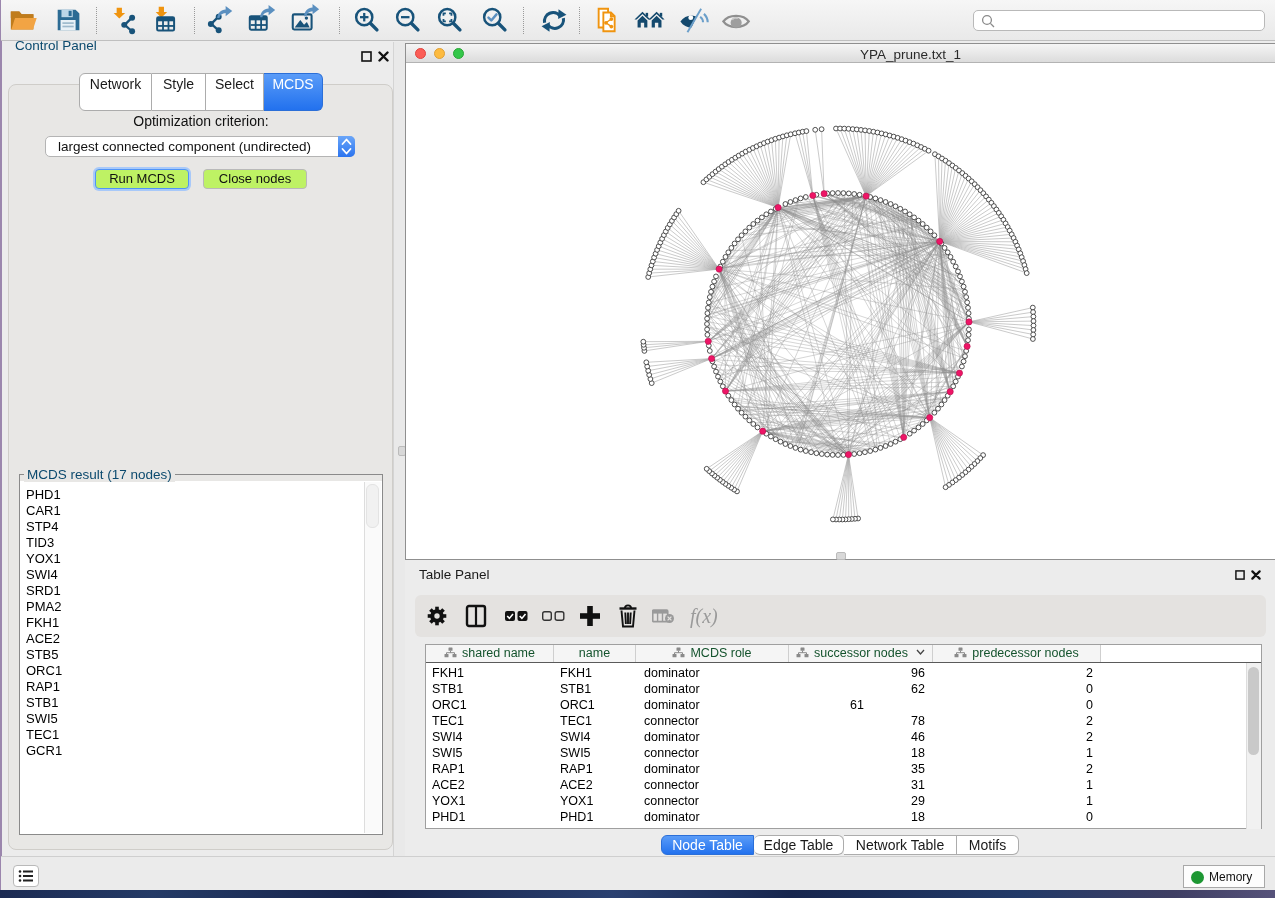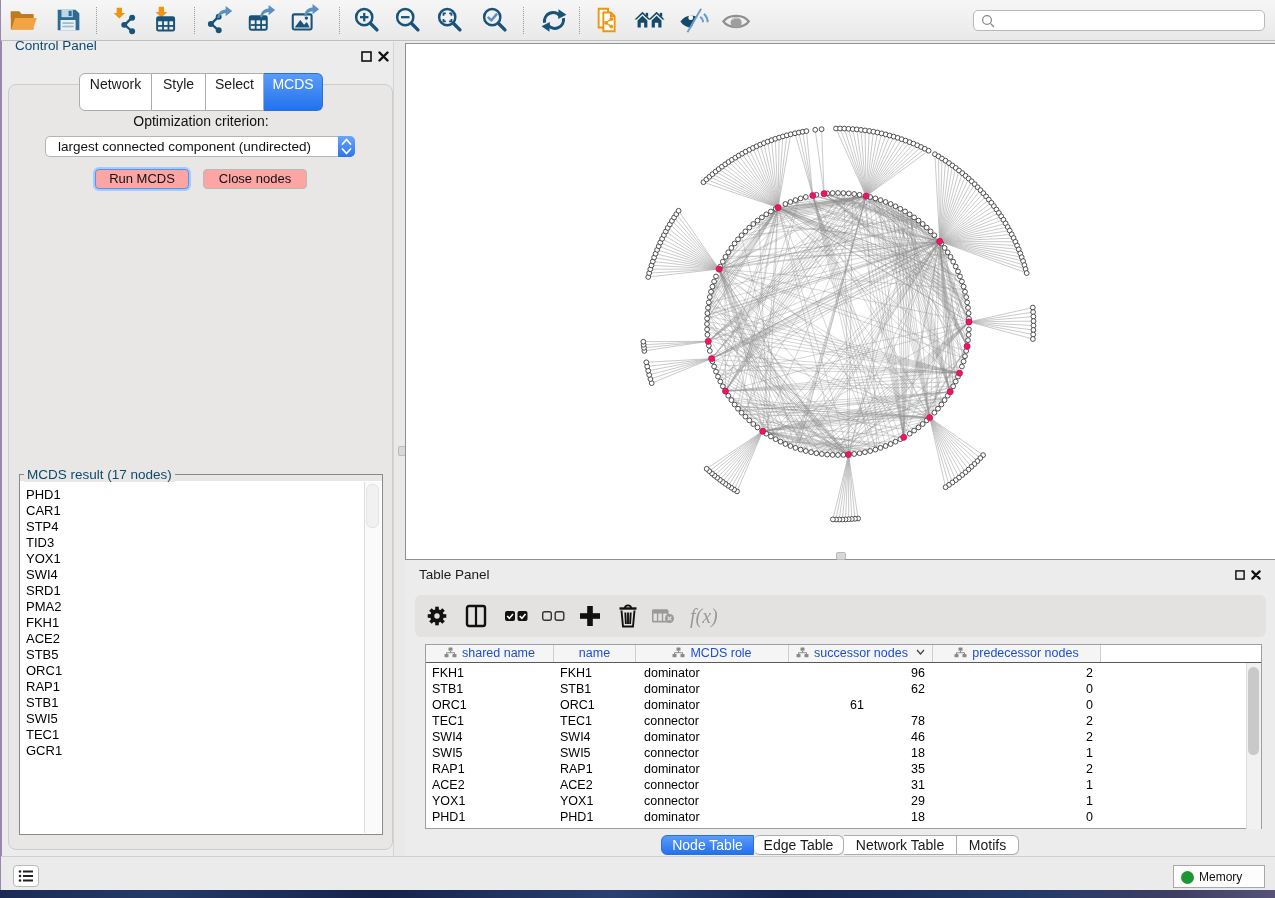--- a/index.html
+++ b/index.html
@@ -32,21 +32,21 @@
   background:#fff; border:1px solid #acacac; border-left:none; padding:0; }
 .tab.first { border-left:1px solid #acacac; border-radius:6px 0 0 6px; }
 .tab.last { border-radius:0 6px 6px 0; }
 .tab.sel { background:linear-gradient(#5a9cf8,#2271ee); color:#fff; border-color:#2b6fd8; }
 #cp-tabs { left:79px; top:73px; }
 #opt-label { left:0; top:113px; width:402px; text-align:center; font-size:14px; color:#111; }
 #combo { left:45px; top:136px; width:310px; height:21px; background:#fff; border:1px solid #b4b4b4;
   border-radius:5px; font-size:13.5px; color:#111; line-height:19px; padding-left:12px; }
 #combo .step { position:absolute; right:-1px; top:-1px; width:17px; height:21px; border-radius:0 5px 5px 0;
   background:linear-gradient(#6aa6f9,#2b74ef); }
-.btn { position:absolute; height:20px; background:#fca5a5; border:1px solid #b9b9b9; border-radius:4px;
+.btn { position:absolute; height:20px; background:#bef264; border:1px solid #b9b9b9; border-radius:4px;
   font-size:13px; color:#111; text-align:center; line-height:18px; }
 #btn-run { left:95px; top:169px; width:94px; border:1px solid #4f94f7; box-shadow:0 0 0 2px #a8c9f9; }
 #btn-close { left:203px; top:169px; width:104px; }
 
 #fieldset { left:19px; top:474px; width:364px; height:361px; border:1px solid #8a8a8a; }
 #legend { left:24px; top:467px; background:#e8e7e5; padding:0 3px; font-size:13.5px; color:#0c4a6e; }
 #mlist { left:20px; top:481px; width:362px; height:353px; background:#fff; font-size:13px; line-height:16px;
   padding:6px 0 0 6px; color:#000; }
 #mscroll { left:364px; top:482px; width:17px; height:351px; background:#fafafa; border-left:1px solid #ddd; }
 #mthumb { left:366px; top:484px; width:13px; height:44px; background:#f1f1f1; border:1px solid #e3e3e3; border-radius:6px; }
@@ -67,32 +67,32 @@
 circle.n { fill:#fff; stroke:#3d3d3d; stroke-width:0.9; }
 circle.h { fill:#ee1566; stroke:#b30d4c; stroke-width:0.6; }
 #hsplith { left:836px; top:552px; width:10px; height:8px; background:#d8d8d8; border:1px solid #bbb; border-radius:2px; }
 
 
 #tp-title { left:419px; top:567px; font-size:13.5px; color:#1a1a1a; }
 #tp-tools { left:415px; top:595px; width:851px; height:42px; background:#e4e2e0; border-radius:6px; }
 #tp-tools svg { position:absolute; top:6px; }
 #tbl { left:425px; top:644px; width:837px; height:185px; background:#fff; border:1px solid #9f9f9f; }
 .th { position:absolute; top:0; height:17px; background:#f5f5f5; border-right:1px solid #cfcfcf;
-  font-size:12.5px; color:#1d4ed8; text-align:center; line-height:17px; }
+  font-size:12.5px; color:#14532d; text-align:center; line-height:17px; }
 #thline { position:absolute; left:0; top:17px; width:835px; height:1px; background:#5a5a5a; }
 .cell { position:absolute; font-size:12.5px; color:#000; height:16px; line-height:16px; }
 #vscroll { position:absolute; right:0; top:18px; width:15px; height:166px; background:#f1f1f1; border-left:1px solid #ddd; }
 #vthumb { position:absolute; right:2px; top:4px; width:11px; height:88px; background:#c9c9c9; border-radius:6px; }
 
 #bt-tabs { left:661px; top:835px; }
 #bt-tabs .tab { height:20px; line-height:19px; }
 
 #status { left:1px; top:856px; width:1274px; height:34px; background:#ebebeb; border-top:1px solid #cfcfcf; }
 #hambtn { position:absolute; left:12px; top:8px; width:26px; height:22px; background:#fff; border:1px solid #b9b9b9; border-radius:4px; }
-#membtn { position:absolute; right:10px; top:8px; width:92px; height:23px; background:#fdfdfd; border:1px solid #a8a8a8;
+#membtn { position:absolute; right:10px; top:8px; width:82px; height:23px; background:#fdfdfd; border:1px solid #a8a8a8;
   color:#111; line-height:22px; padding-left:25px; font-size:12px; }
 #memdot { position:absolute; left:7px; top:5px; width:13px; height:13px; border-radius:50%; background:#1d9733; }
 </style>
 </head>
 <body>
 <div class="abs" id="leftedge"></div>
 
 <div class="abs" id="toolbar">
   <svg class="ticon" style="left:7px" width="34" height="32" viewBox="0 0 34 32">
       <path d="M3 7 h9 l2.5 3 H27 v4 H3 Z" fill="#b36f17"></path>
@@ -272,20 +272,26 @@
 <div class="abs" id="fieldset"></div>
 <div class="abs" id="mlist">PHD1<br>CAR1<br>STP4<br>TID3<br>YOX1<br>SWI4<br>SRD1<br>PMA2<br>FKH1<br>ACE2<br>STB5<br>ORC1<br>RAP1<br>STB1<br>SWI5<br>TEC1<br>GCR1</div>
 <div class="abs" id="mscroll"></div>
 <div class="abs" id="mthumb"></div>
 <div class="abs" id="legend">MCDS result (17 nodes)</div>
 
 <div class="abs" id="split"></div>
 <div class="abs" id="splith"></div>
 
 <div class="abs" id="frame">
+  <div id="ftitle">
+    <div class="tl" style="left:8.5px; background:#fb5d56; border:1px solid #e0443e;"></div>
+    <div class="tl" style="left:28px; background:#fdbb40; border:1px solid #dfa036;"></div>
+    <div class="tl" style="left:47px; background:#34c74a; border:1px solid #2aa637;"></div>
+    <div class="t">YPA_prune.txt_1</div>
+  </div>
   <svg id="net" width="869" height="497" viewBox="0 0 869 497">
       <g>
 <line class="f" x1="372.1" y1="143.5" x2="297.4" y2="118.2"></line>
 <line class="f" x1="372.1" y1="143.5" x2="300.4" y2="115.4"></line>
 <line class="f" x1="372.1" y1="143.5" x2="303.4" y2="112.8"></line>
 <line class="f" x1="372.1" y1="143.5" x2="306.4" y2="110.2"></line>
 <line class="f" x1="372.1" y1="143.5" x2="309.6" y2="107.6"></line>
 <line class="f" x1="372.1" y1="143.5" x2="312.7" y2="105.1"></line>
 <line class="f" x1="372.1" y1="143.5" x2="315.9" y2="102.7"></line>
 <line class="f" x1="372.1" y1="143.5" x2="319.2" y2="100.3"></line>

